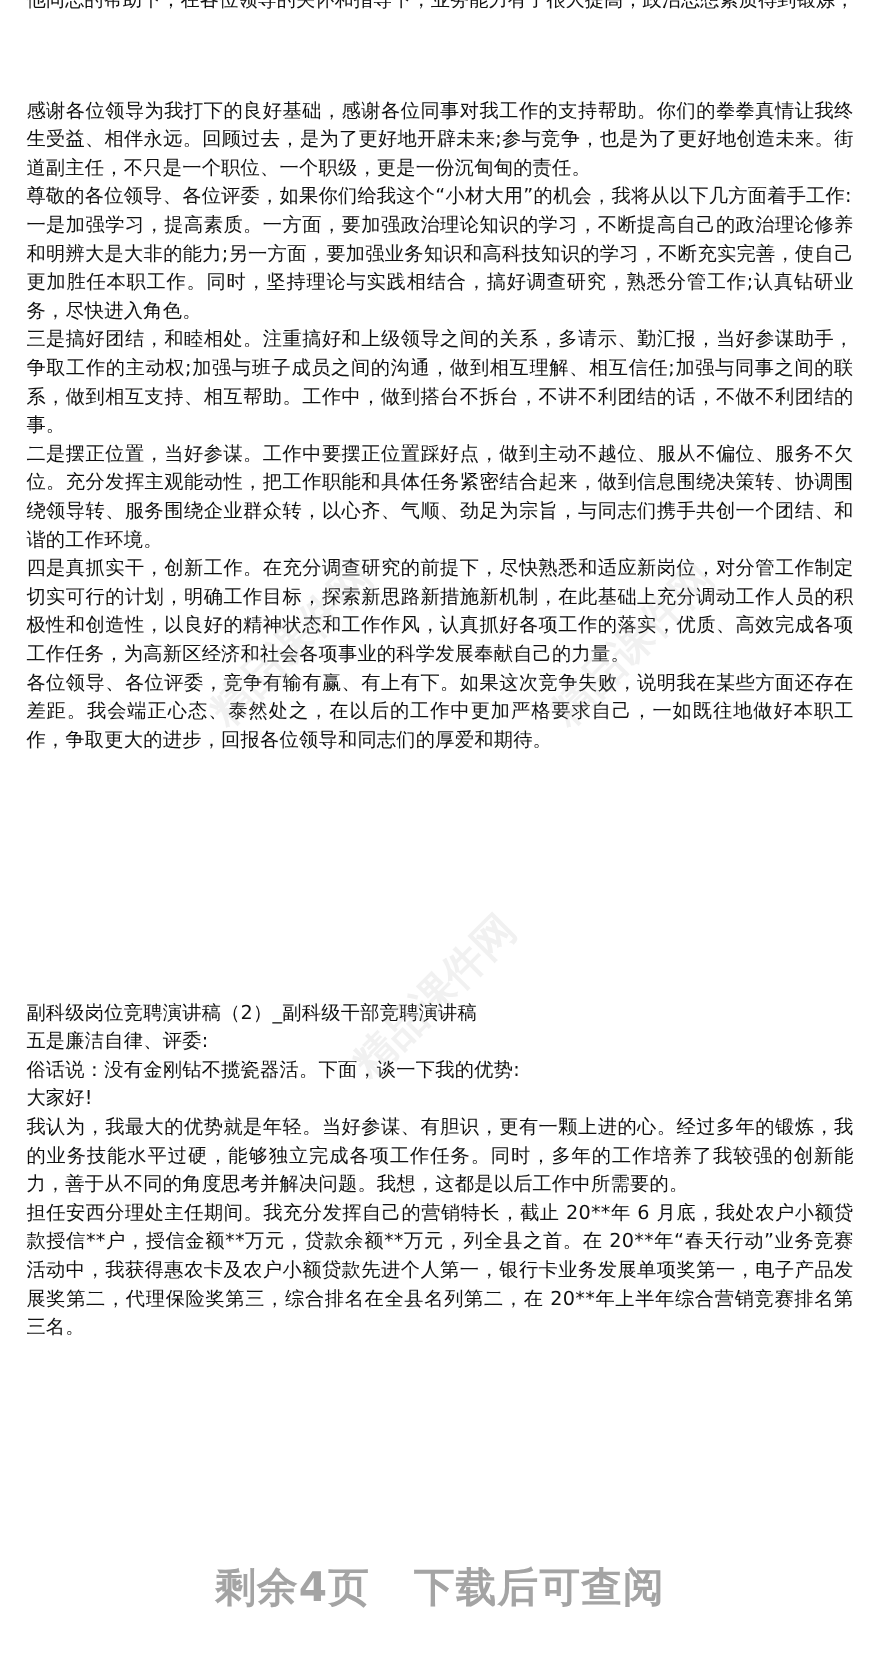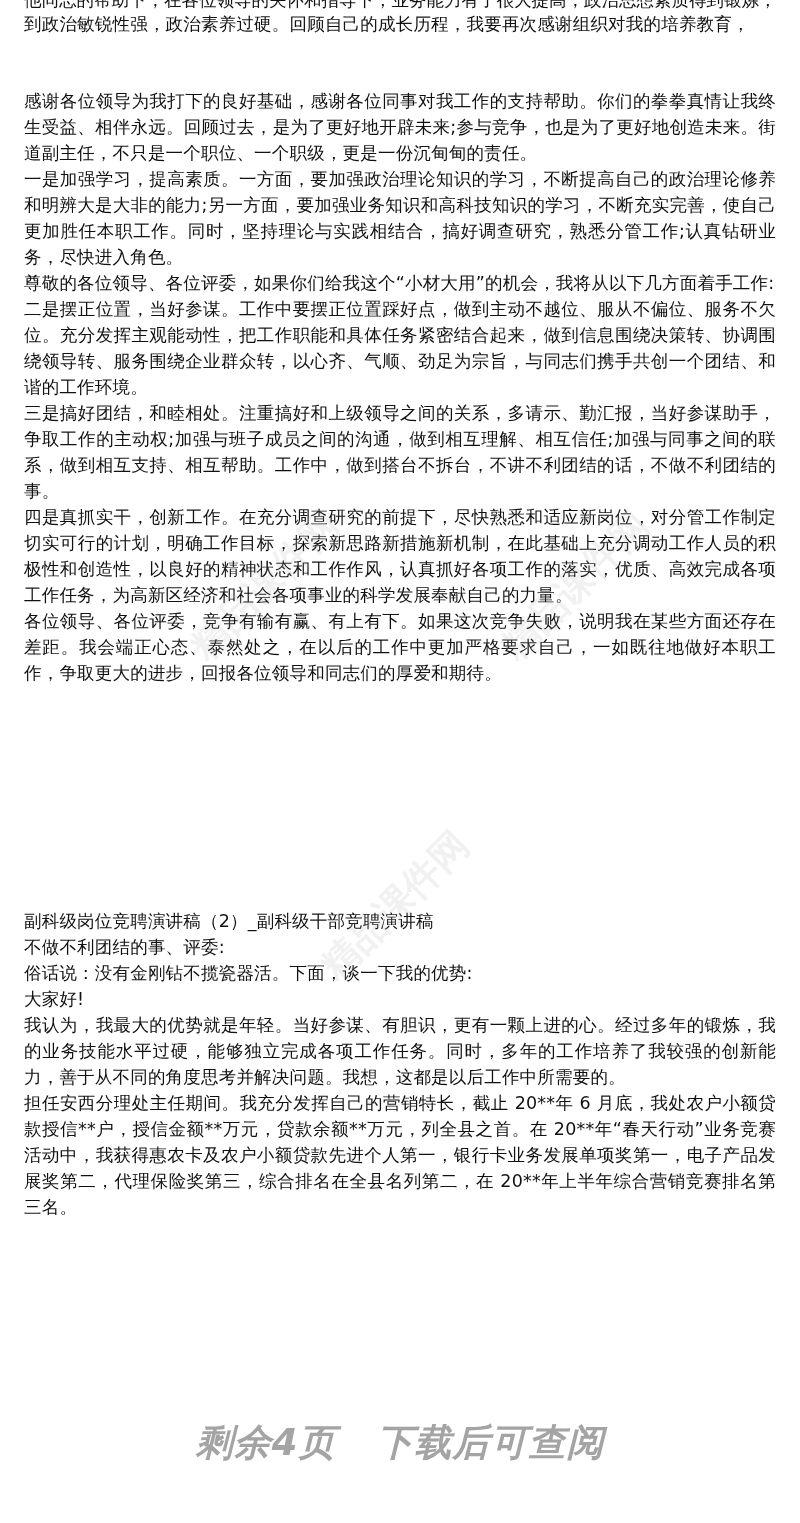--- a/index.html
+++ b/index.html
@@ -66,51 +66,47 @@
     .preview-footer {
       position: absolute;
       left: 0;
       top: 1418px;
       width: 800px;
       text-align: center;
       font-size: 37px;
       font-weight: bold;
       color: #a4a4a4;
       letter-spacing: 1px;
-      font-style: italic;
     }
     .preview-footer .gap {
       display: inline-block;
       width: 40px;
     }
   </style>
 </head>
 <body>
 
 <div class="page">
 
   <div class="clipped-line">他同志的帮助下，在各位领导的关怀和指导下，业务能力有了很大提高，政治思想素质得到锻炼，做</div>
 
-  <div class="para-block block-a">
-    <p>到政治敏锐性强，政治素养过硬。回顾自己的成长历程，我要再次感谢组织对我的培养教育，</p>
-  </div>
 
   <div class="para-block block-b">
     <p>感谢各位领导为我打下的良好基础，感谢各位同事对我工作的支持帮助。你们的拳拳真情让我终生受益、相伴永远。回顾过去，是为了更好地开辟未来;参与竞争，也是为了更好地创造未来。街道副主任，不只是一个职位、一个职级，更是一份沉甸甸的责任。</p>
+    <p>尊敬的各位领导、各位评委，如果你们给我这个“小材大用”的机会，我将从以下几方面着手工作:</p>
     <p>一是加强学习，提高素质。一方面，要加强政治理论知识的学习，不断提高自己的政治理论修养和明辨大是大非的能力;另一方面，要加强业务知识和高科技知识的学习，不断充实完善，使自己更加胜任本职工作。同时，坚持理论与实践相结合，搞好调查研究，熟悉分管工作;认真钻研业务，尽快进入角色。</p>
-    <p>尊敬的各位领导、各位评委，如果你们给我这个“小材大用”的机会，我将从以下几方面着手工作:</p>
+    <p>三是搞好团结，和睦相处。注重搞好和上级领导之间的关系，多请示、勤汇报，当好参谋助手，争取工作的主动权;加强与班子成员之间的沟通，做到相互理解、相互信任;加强与同事之间的联系，做到相互支持、相互帮助。工作中，做到搭台不拆台，不讲不利团结的话，不做不利团结的事。</p>
     <p>二是摆正位置，当好参谋。工作中要摆正位置踩好点，做到主动不越位、服从不偏位、服务不欠位。充分发挥主观能动性，把工作职能和具体任务紧密结合起来，做到信息围绕决策转、协调围绕领导转、服务围绕企业群众转，以心齐、气顺、劲足为宗旨，与同志们携手共创一个团结、和谐的工作环境。</p>
-    <p>三是搞好团结，和睦相处。注重搞好和上级领导之间的关系，多请示、勤汇报，当好参谋助手，争取工作的主动权;加强与班子成员之间的沟通，做到相互理解、相互信任;加强与同事之间的联系，做到相互支持、相互帮助。工作中，做到搭台不拆台，不讲不利团结的话，不做不利团结的事。</p>
     <p>四是真抓实干，创新工作。在充分调查研究的前提下，尽快熟悉和适应新岗位，对分管工作制定切实可行的计划，明确工作目标，探索新思路新措施新机制，在此基础上充分调动工作人员的积极性和创造性，以良好的精神状态和工作作风，认真抓好各项工作的落实，优质、高效完成各项工作任务，为高新区经济和社会各项事业的科学发展奉献自己的力量。</p>
     <p>各位领导、各位评委，竞争有输有赢、有上有下。如果这次竞争失败，说明我在某些方面还存在差距。我会端正心态、泰然处之，在以后的工作中更加严格要求自己，一如既往地做好本职工作，争取更大的进步，回报各位领导和同志们的厚爱和期待。</p>
   </div>
 
   <div class="para-block block-c">
     <p class="section-title">副科级岗位竞聘演讲稿（2）_副科级干部竞聘演讲稿</p>
-    <p>不做不利团结的事、评委:</p>
+    <p>五是廉洁自律、评委:</p>
     <p>俗话说：没有金刚钻不揽瓷器活。下面，谈一下我的优势:</p>
     <p>大家好!</p>
     <p>我认为，我最大的优势就是年轻。当好参谋、有胆识，更有一颗上进的心。经过多年的锻炼，我的业务技能水平过硬，能够独立完成各项工作任务。同时，多年的工作培养了我较强的创新能力，善于从不同的角度思考并解决问题。我想，这都是以后工作中所需要的。</p>
     <p>担任安西分理处主任期间。我充分发挥自己的营销特长，截止 20**年 6 月底，我处农户小额贷款授信**户，授信金额**万元，贷款余额**万元，列全县之首。在 20**年“春天行动”业务竞赛活动中，我获得惠农卡及农户小额贷款先进个人第一，银行卡业务发展单项奖第一，电子产品发展奖第二，代理保险奖第三，综合排名在全县名列第二，在 20**年上半年综合营销竞赛排名第三名。</p>
   </div>
 
   <div class="watermark" style="left:170px; top:560px;">精品课件网</div>
   <div class="watermark" style="left:480px; top:560px;">精品课件网</div>
   <div class="watermark" style="left:300px; top:880px;">精品课件网</div>
 

